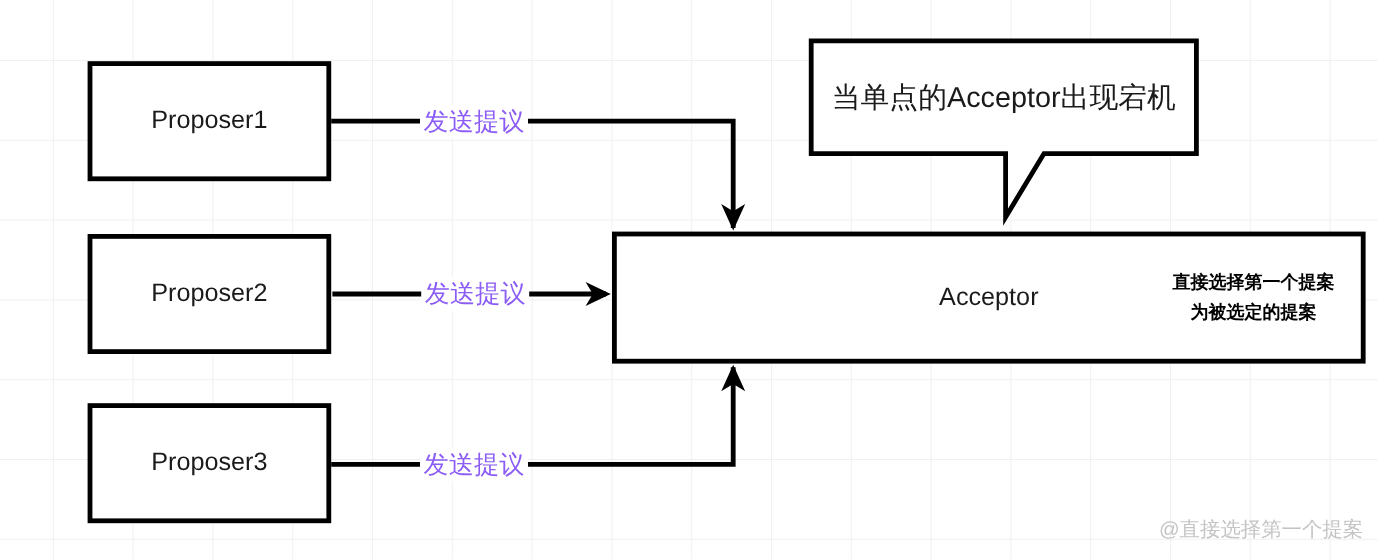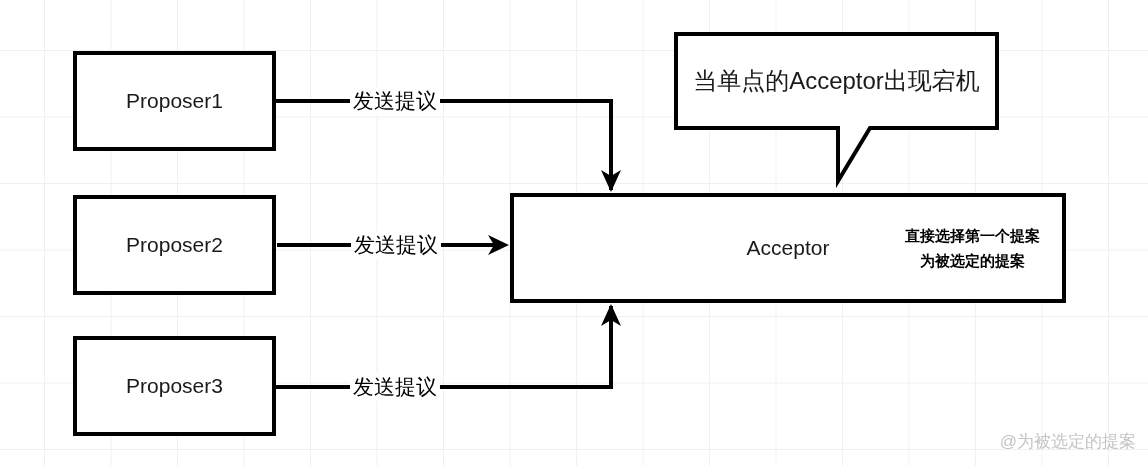--- a/index.html
+++ b/index.html
@@ -29,21 +29,21 @@
     background: #ffffff;
     border: 4px solid #000000;
     box-sizing: border-box;
     display: flex;
     align-items: center;
     justify-content: center;
     font-size: 21px;
     color: #1a1a1a;
   }
   .proposer { left: 73px; width: 203px; height: 100px; }
-  .acceptor { left: 510px; top: 193px; width: 556px; height: 110px; }
+  .acceptor { left: 510px; top: 193px; width: 628px; height: 110px; }
   .acc-label {
     position: absolute;
     left: 50%; top: 50%;
     transform: translate(-50%, -50%);
     white-space: nowrap;
   }
   .acc-note {
     position: absolute;
     right: 22px; top: 50%;
     transform: translateY(-50%);
@@ -53,21 +53,21 @@
     text-align: center;
     color: #000000;
     white-space: nowrap;
   }
   .edge-label {
     position: absolute;
     transform: translate(-50%, -50%);
     background: #ffffff;
     padding: 0 3px;
     font-size: 21px;
-    color: #000000;
+    color: #8b5cf6;
     white-space: nowrap;
   }
   .callout-text {
     position: absolute;
     left: 676px; top: 34px;
     width: 321px; height: 94px;
     display: flex;
     align-items: center;
     justify-content: center;
     font-size: 24px;
@@ -118,15 +118,15 @@
       <div>为被选定的提案</div>
     </div>
   </div>
 
   <div class="edge-label" style="left:395px; top:101px;">发送提议</div>
   <div class="edge-label" style="left:396px; top:245px;">发送提议</div>
   <div class="edge-label" style="left:395px; top:387px;">发送提议</div>
 
   <div class="callout-text">当单点的Acceptor出现宕机</div>
 
-  <div class="watermark">@为被选定的提案</div>
+  <div class="watermark">@直接选择第一个提案</div>
 
 </div>
 
 </body></html>

